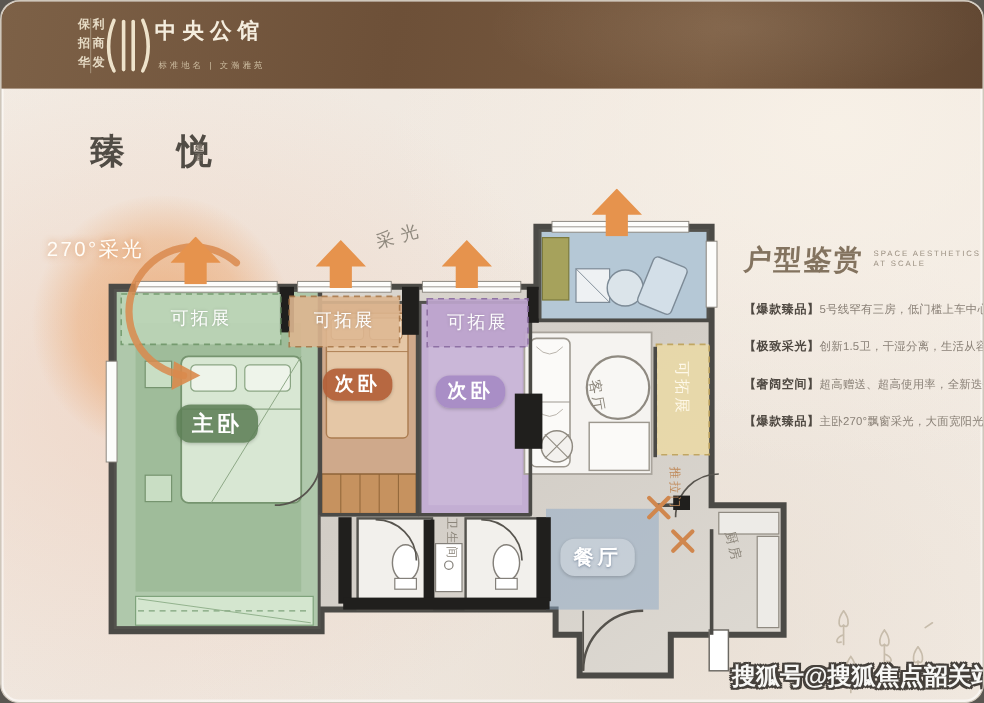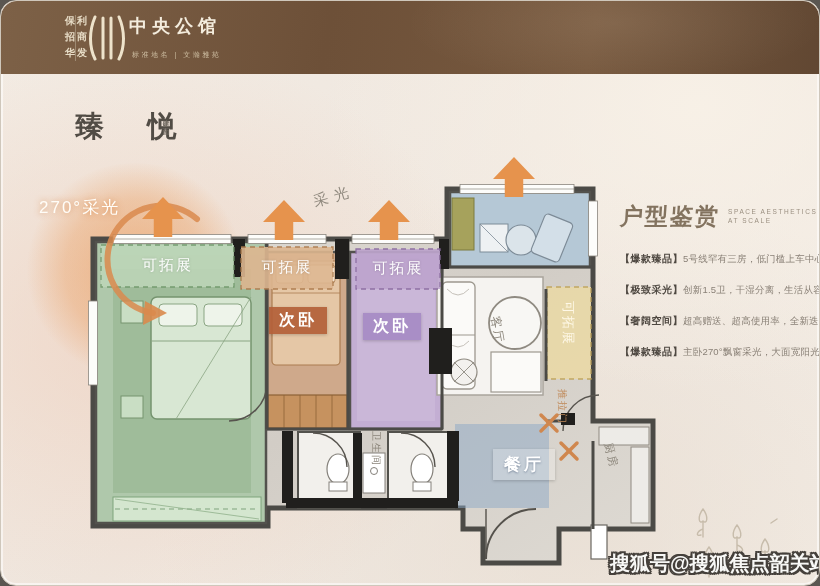--- a/index.html
+++ b/index.html
@@ -41,21 +41,21 @@
   .glow{position:absolute;left:22px;top:162px;width:224px;height:214px;border-radius:50%;
         background:radial-gradient(circle, rgba(233,148,78,.58) 0%, rgba(233,148,78,.35) 45%, rgba(233,148,78,0) 70%);}
   .light270{position:absolute;left:38px;top:195px;font-size:17px;color:#fffdf8;letter-spacing:2px;
         text-shadow:0 0 6px rgba(214,122,52,.8);text-align:center;}
   .light-diag{position:absolute;left:312px;top:186px;font-size:15px;color:rgba(118,112,101,.8);
         letter-spacing:6px;transform:rotate(-16deg);}
   .arrow{position:absolute;width:42px;height:40px;background:#e6934d;
         clip-path:polygon(50% 0,100% 55%,72% 55%,72% 100%,28% 100%,28% 55%,0 55%);}
   .band-label{position:absolute;text-align:center;font-size:15px;color:rgba(255,255,255,.96);
         letter-spacing:2px;text-shadow:0 0 3px rgba(0,0,0,.18);}
-  .room-chip{position:absolute;color:#fff;font-weight:bold;letter-spacing:3px;border-radius:0;
+  .room-chip{position:absolute;color:#fff;font-weight:bold;letter-spacing:3px;border-radius:12px;
         padding:4px 13px;font-size:18px;box-shadow:0 1px 3px rgba(0,0,0,.2);}
   .rot-label{position:absolute;transform-origin:0 0;color:#8b857a;letter-spacing:2px;}
 
   
   .panel{position:absolute;left:619px;top:200px;width:200px;}
   .panel-title-row{display:flex;align-items:flex-start;gap:8px;}
   .panel-title{font-family:"Liberation Serif",serif;font-size:23px;color:#83735f;letter-spacing:2px;
         font-weight:600;transform:skewX(-4deg);}
   .panel-en{font-size:6.5px;color:#9a8f80;letter-spacing:1.6px;line-height:9px;margin-top:6px;}
   .bullets{margin-top:16px;}
@@ -261,23 +261,24 @@
   <div class="arrow" style="left:492px;top:156px"></div>
 
   <div class="light270">270°采光</div>
   <div class="light-diag">采光</div>
 
   <div class="band-label" style="left:100px;top:255px;width:133px">可拓展</div>
   <div class="band-label" style="left:240px;top:257px;width:92px">可拓展</div>
   <div class="band-label" style="left:355px;top:258px;width:84px">可拓展</div>
   <div class="rot-label" style="left:576px;top:300px;transform:rotate(90deg);font-size:13px;color:rgba(255,250,235,.95)">可拓展</div>
 
+  <div class="room-chip" style="left:146px;top:336px;background:rgba(93,128,86,.88)">主卧</div>
   <div class="room-chip" style="left:268px;top:306px;background:rgba(179,96,56,.92);font-size:16px;padding:3px 10px">次卧</div>
   <div class="room-chip" style="left:362px;top:312px;background:rgba(166,138,196,.92);font-size:16px;padding:3px 10px">次卧</div>
-  <div class="room-chip" style="left:492px;top:448px;background:rgba(255,255,255,.26);font-size:17px;padding:4px 11px;
+  <div class="room-chip" style="left:466px;top:448px;background:rgba(255,255,255,.26);font-size:17px;padding:4px 11px;
        text-shadow:0 1px 2px rgba(60,80,110,.5)">餐厅</div>
 
   <div class="rot-label" style="left:502px;top:314px;transform:rotate(80deg);font-size:12px">客厅</div>
   <div class="rot-label" style="left:382px;top:430px;transform:rotate(90deg);font-size:10px">卫生间</div>
   <div class="rot-label" style="left:614px;top:440px;transform:rotate(75deg);font-size:11px">厨房</div>
   <div class="rot-label" style="left:568px;top:388px;transform:rotate(90deg);font-size:10px;color:#c08a5a">推拉门</div>
 
   <div class="panel">
     <div class="panel-title-row">
       <div class="panel-title">户型鉴赏</div>

